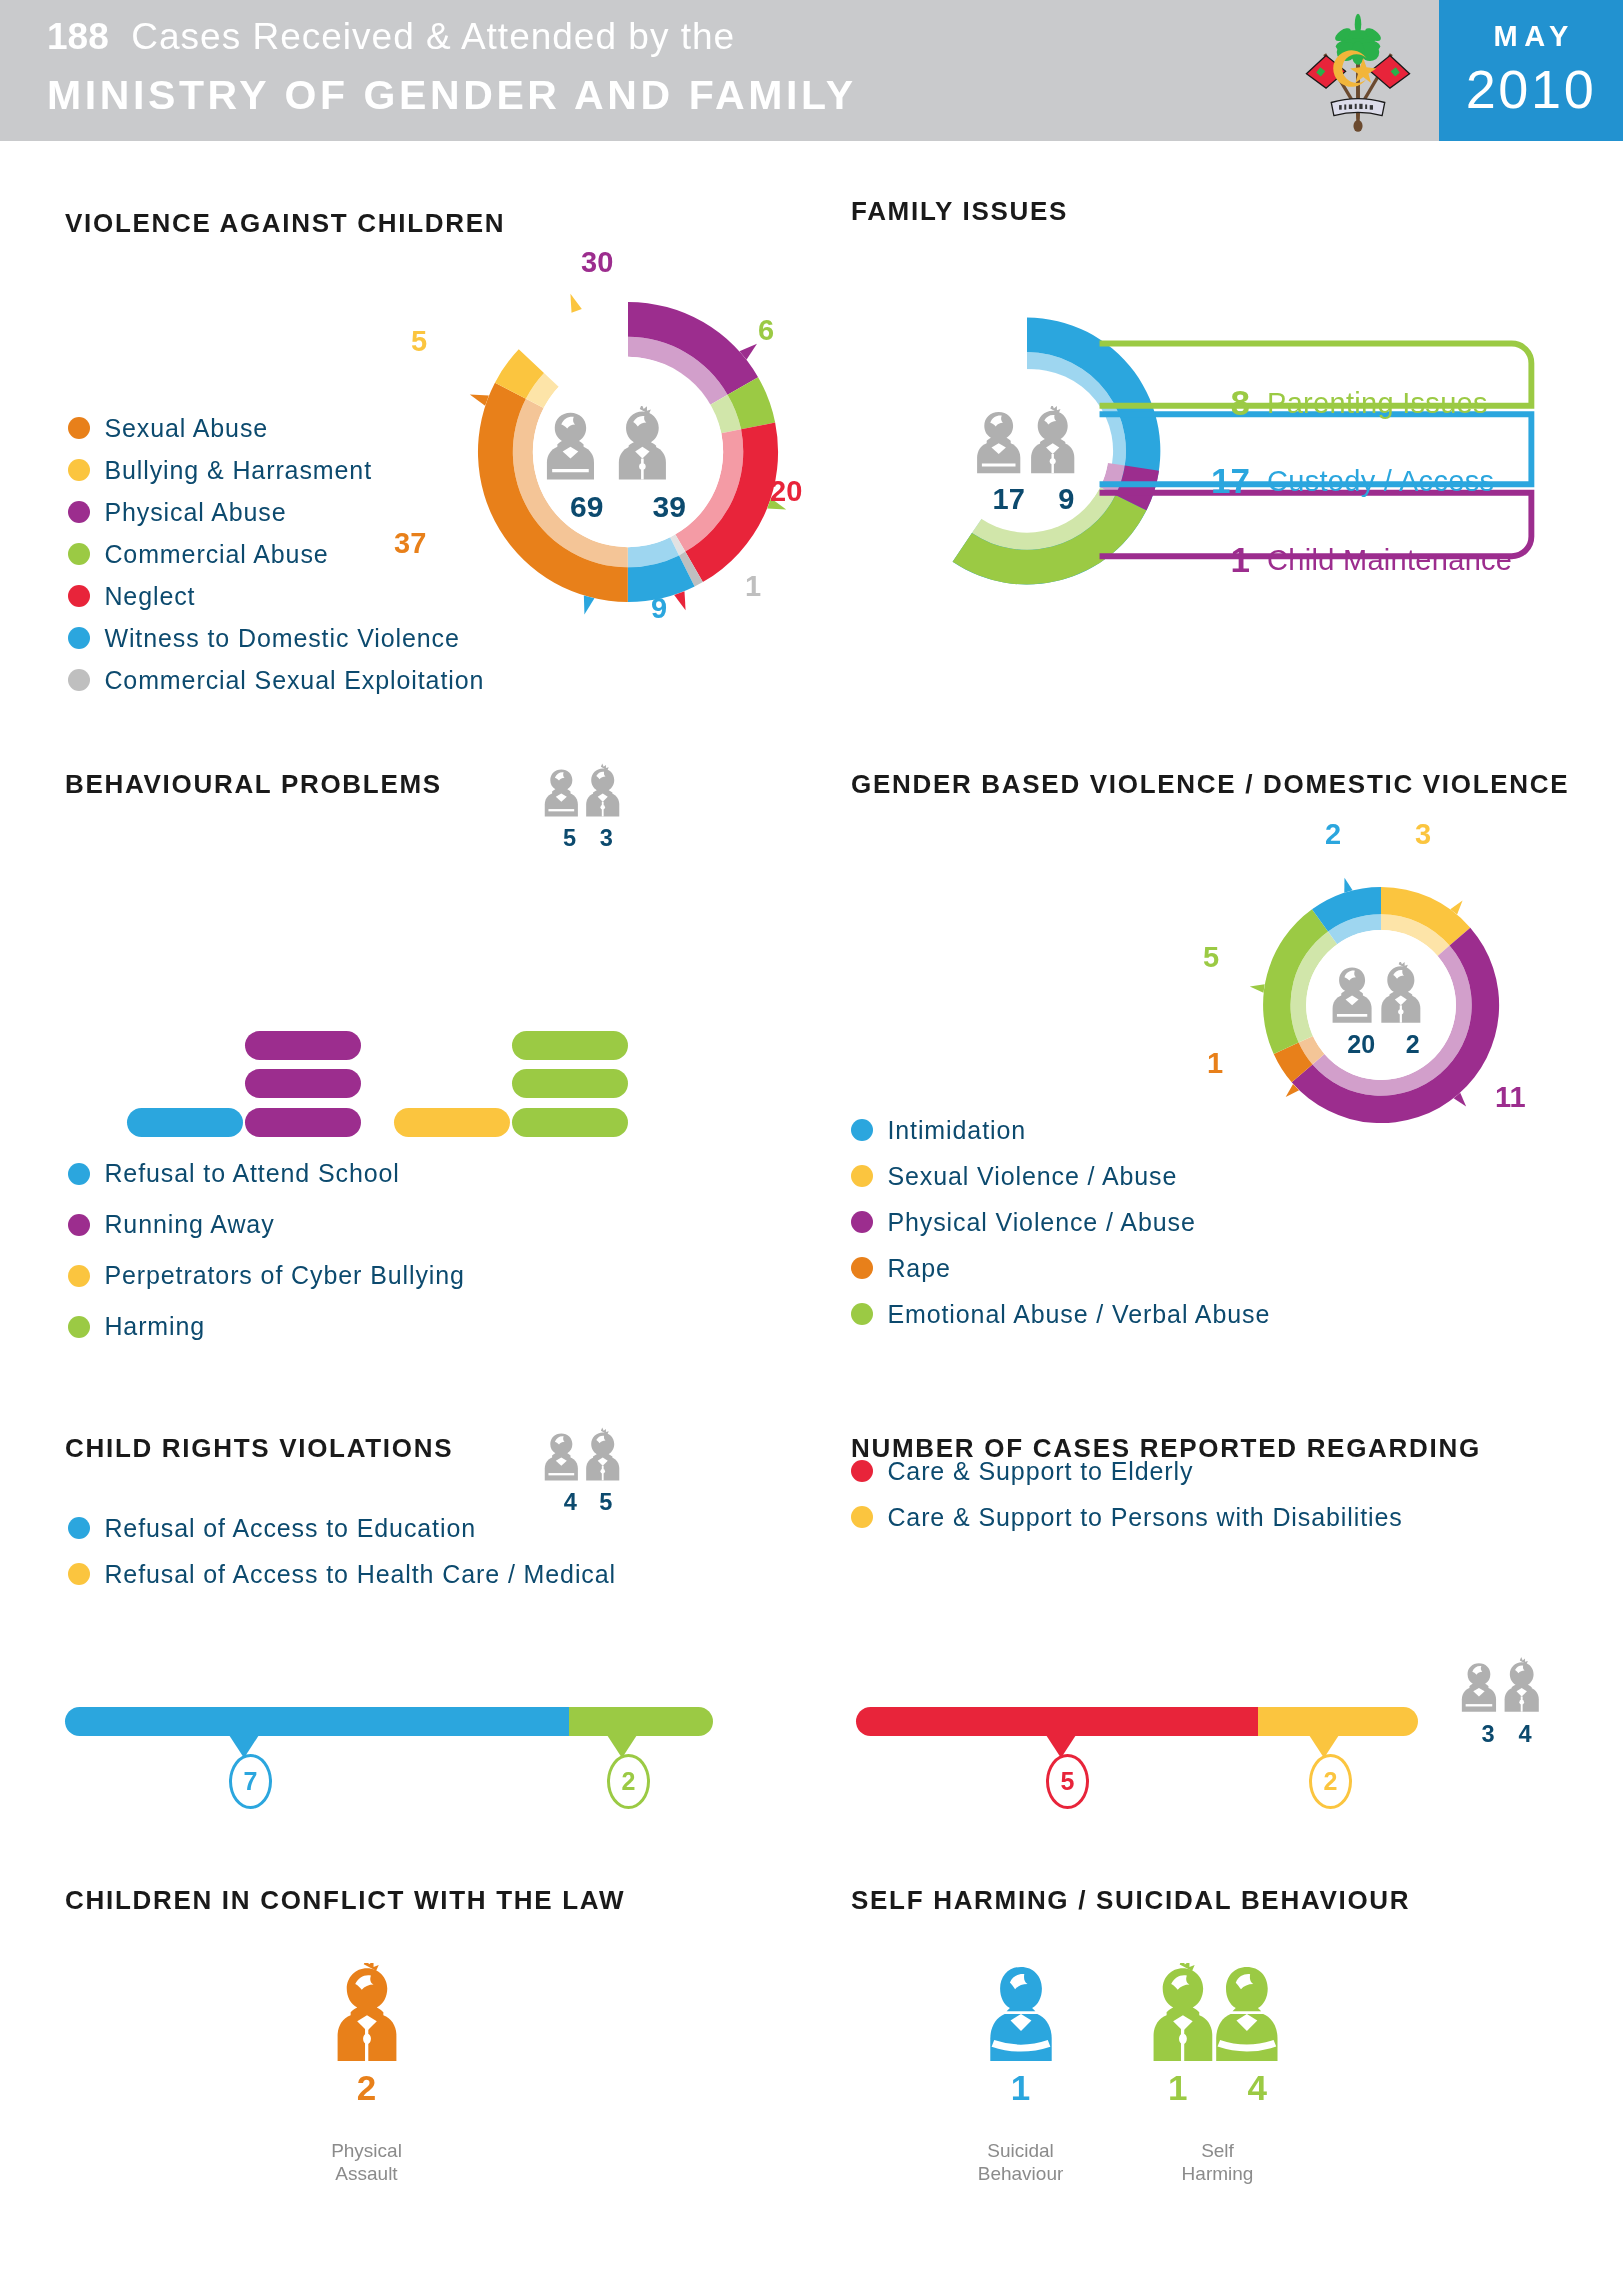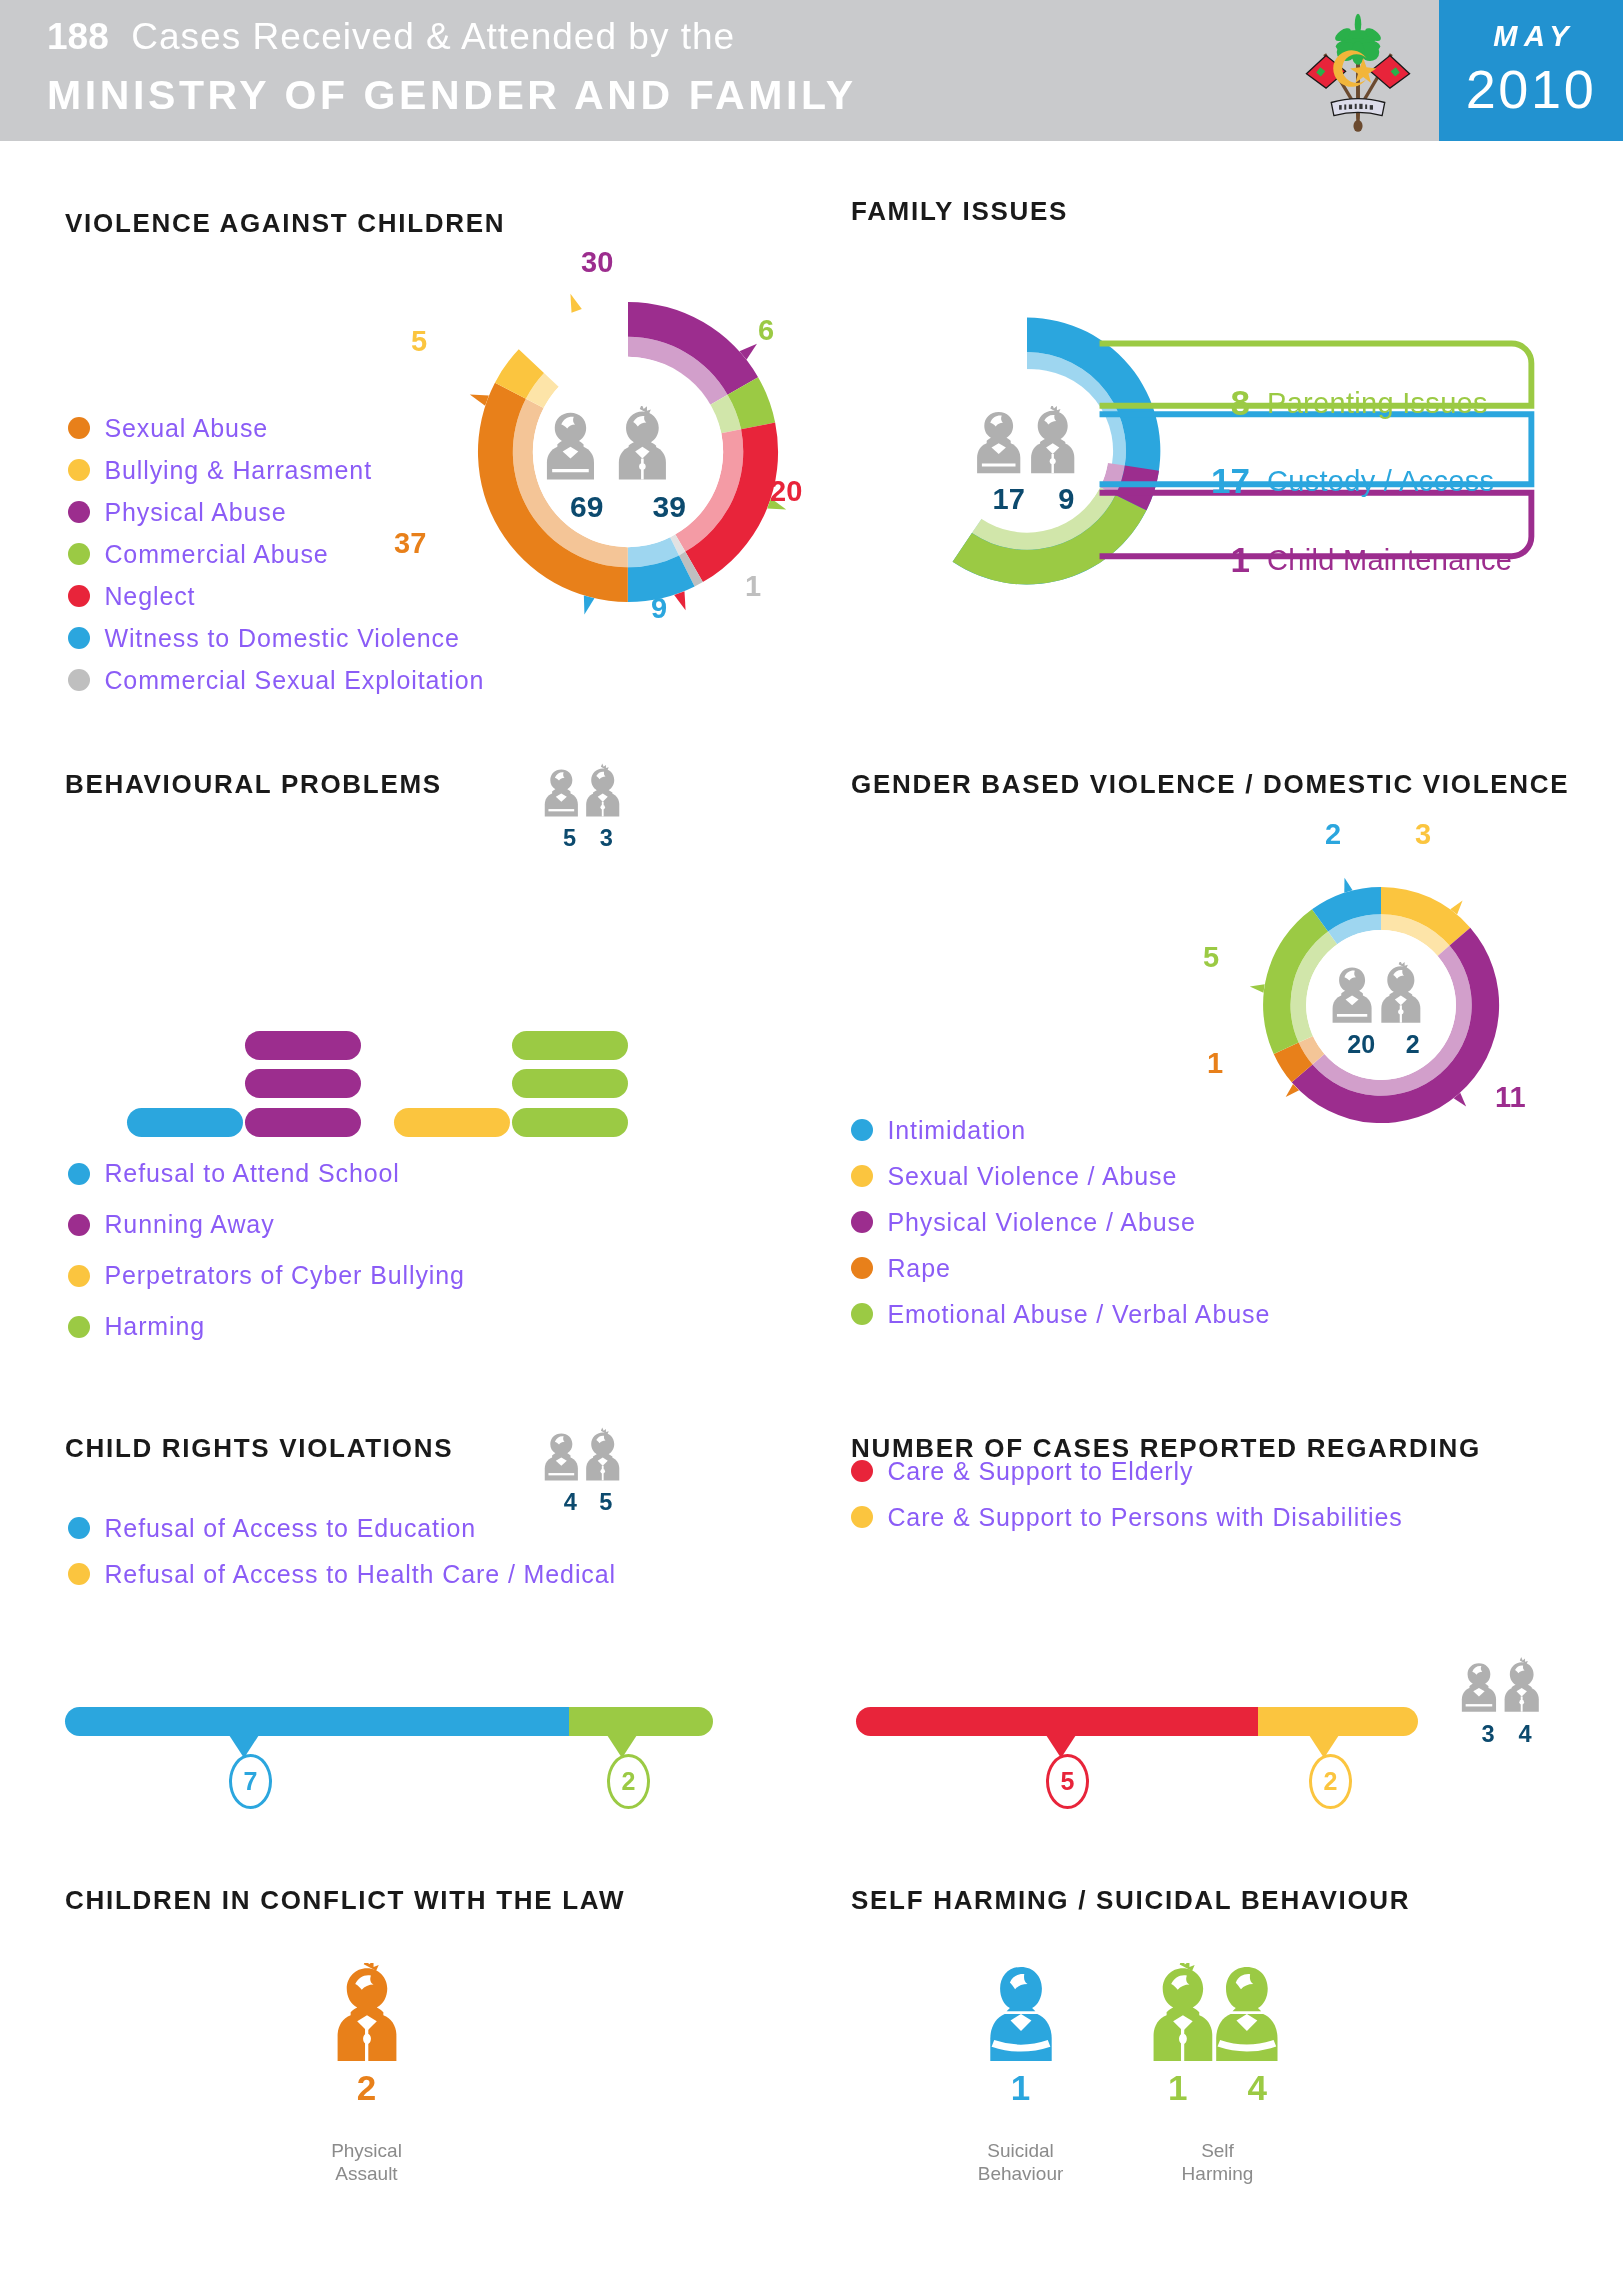--- a/index.html
+++ b/index.html
@@ -5,32 +5,32 @@
   html,body{margin:0;padding:0;background:#fff;}
   body{width:1623px;height:2295px;position:relative;font-family:"Liberation Sans",sans-serif;color:#58595b;overflow:hidden;}
   .page{position:absolute;inset:0;background:#fff;}
 
   
   .header{position:absolute;left:0;top:0;width:1623px;height:141px;background:#c9cacc;}
   .hdr-line1{position:absolute;left:47px;top:15.7px;font-size:37px;letter-spacing:1px;color:#fff;white-space:nowrap;font-weight:300;}
   .hdr-line1 b{font-weight:700;letter-spacing:0px;}
   .hdr-line2{position:absolute;left:47px;top:72px;font-size:41px;font-weight:700;letter-spacing:3.6px;color:#fff;white-space:nowrap;}
   .date-box{position:absolute;right:0;top:0;width:184px;height:141px;background:#2292d0;color:#fff;}
-  .date-month{position:absolute;width:100%;top:19.6px;text-align:center;font-size:29px;letter-spacing:6.5px;font-weight:700;text-indent:6.5px;font-style:italic;}
+  .date-month{position:absolute;width:100%;top:19.6px;text-align:center;font-size:29px;letter-spacing:6.5px;font-weight:700;text-indent:6.5px;}
   .date-year{position:absolute;width:100%;top:58px;text-align:center;font-size:54px;letter-spacing:2.6px;font-weight:300;}
   .emblem{position:absolute;right:203px;top:10.5px;width:124px;height:121px;}
 
   
   .sec-title{position:absolute;font-size:26px;font-weight:700;letter-spacing:1.7px;color:#1a1a1a;white-space:nowrap;}
 
   
   .legend{position:absolute;}
   .legend .row{display:flex;align-items:center;height:42px;}
   .legend .dot{width:22px;height:22px;border-radius:50%;flex:0 0 auto;}
-  .legend .lbl{margin-left:14.4px;font-size:25px;color:#8b5cf6;letter-spacing:0.9px;white-space:nowrap;font-weight:300;}
+  .legend .lbl{margin-left:14.4px;font-size:25px;color:#0c4a6e;letter-spacing:0.9px;white-space:nowrap;font-weight:300;}
   .legend.tight .row{height:51px;}
   .legend.tight2 .row{height:46px;}
 
   
   .donut{position:absolute;}
   .donut svg{display:block;overflow:visible;}
   .dlabel{position:absolute;font-size:29px;font-weight:700;white-space:nowrap;}
 
   
   .ppl{position:absolute;}

